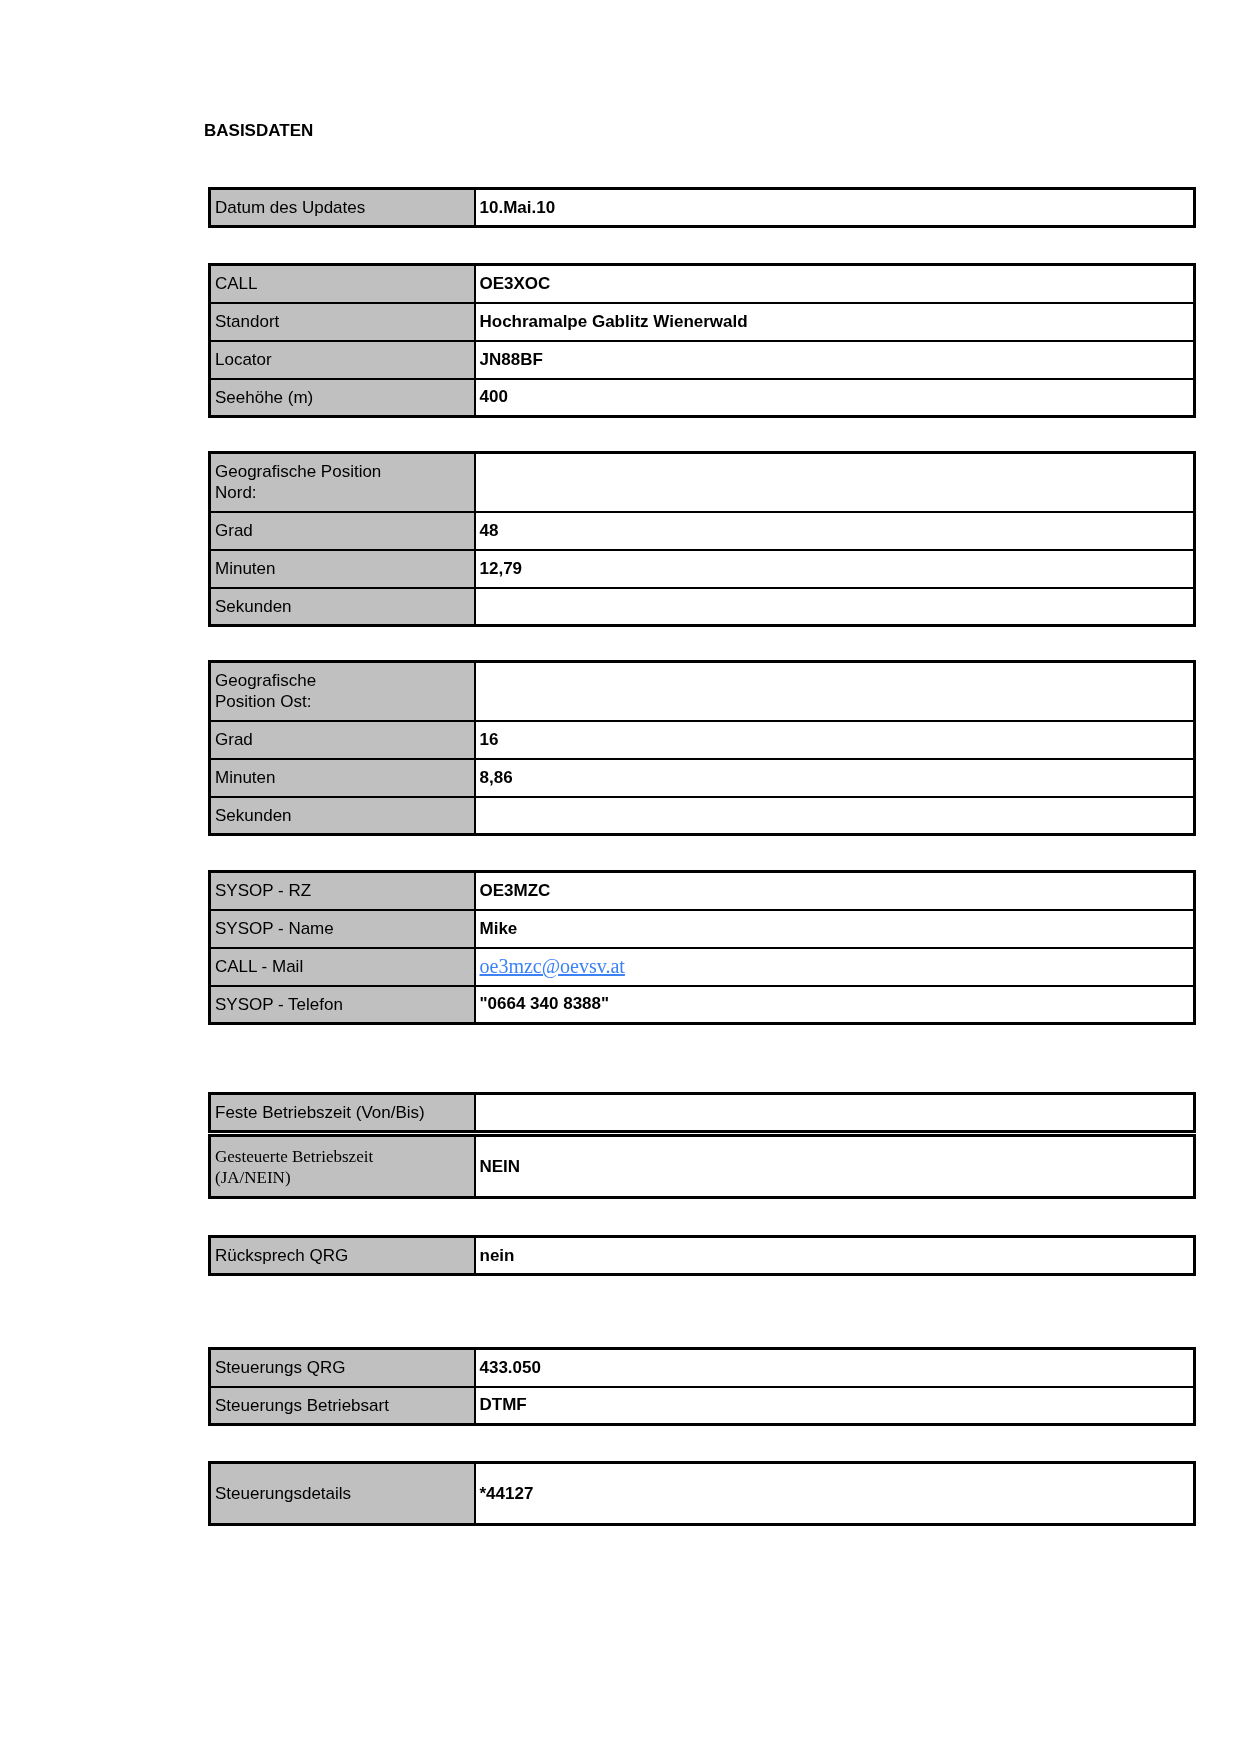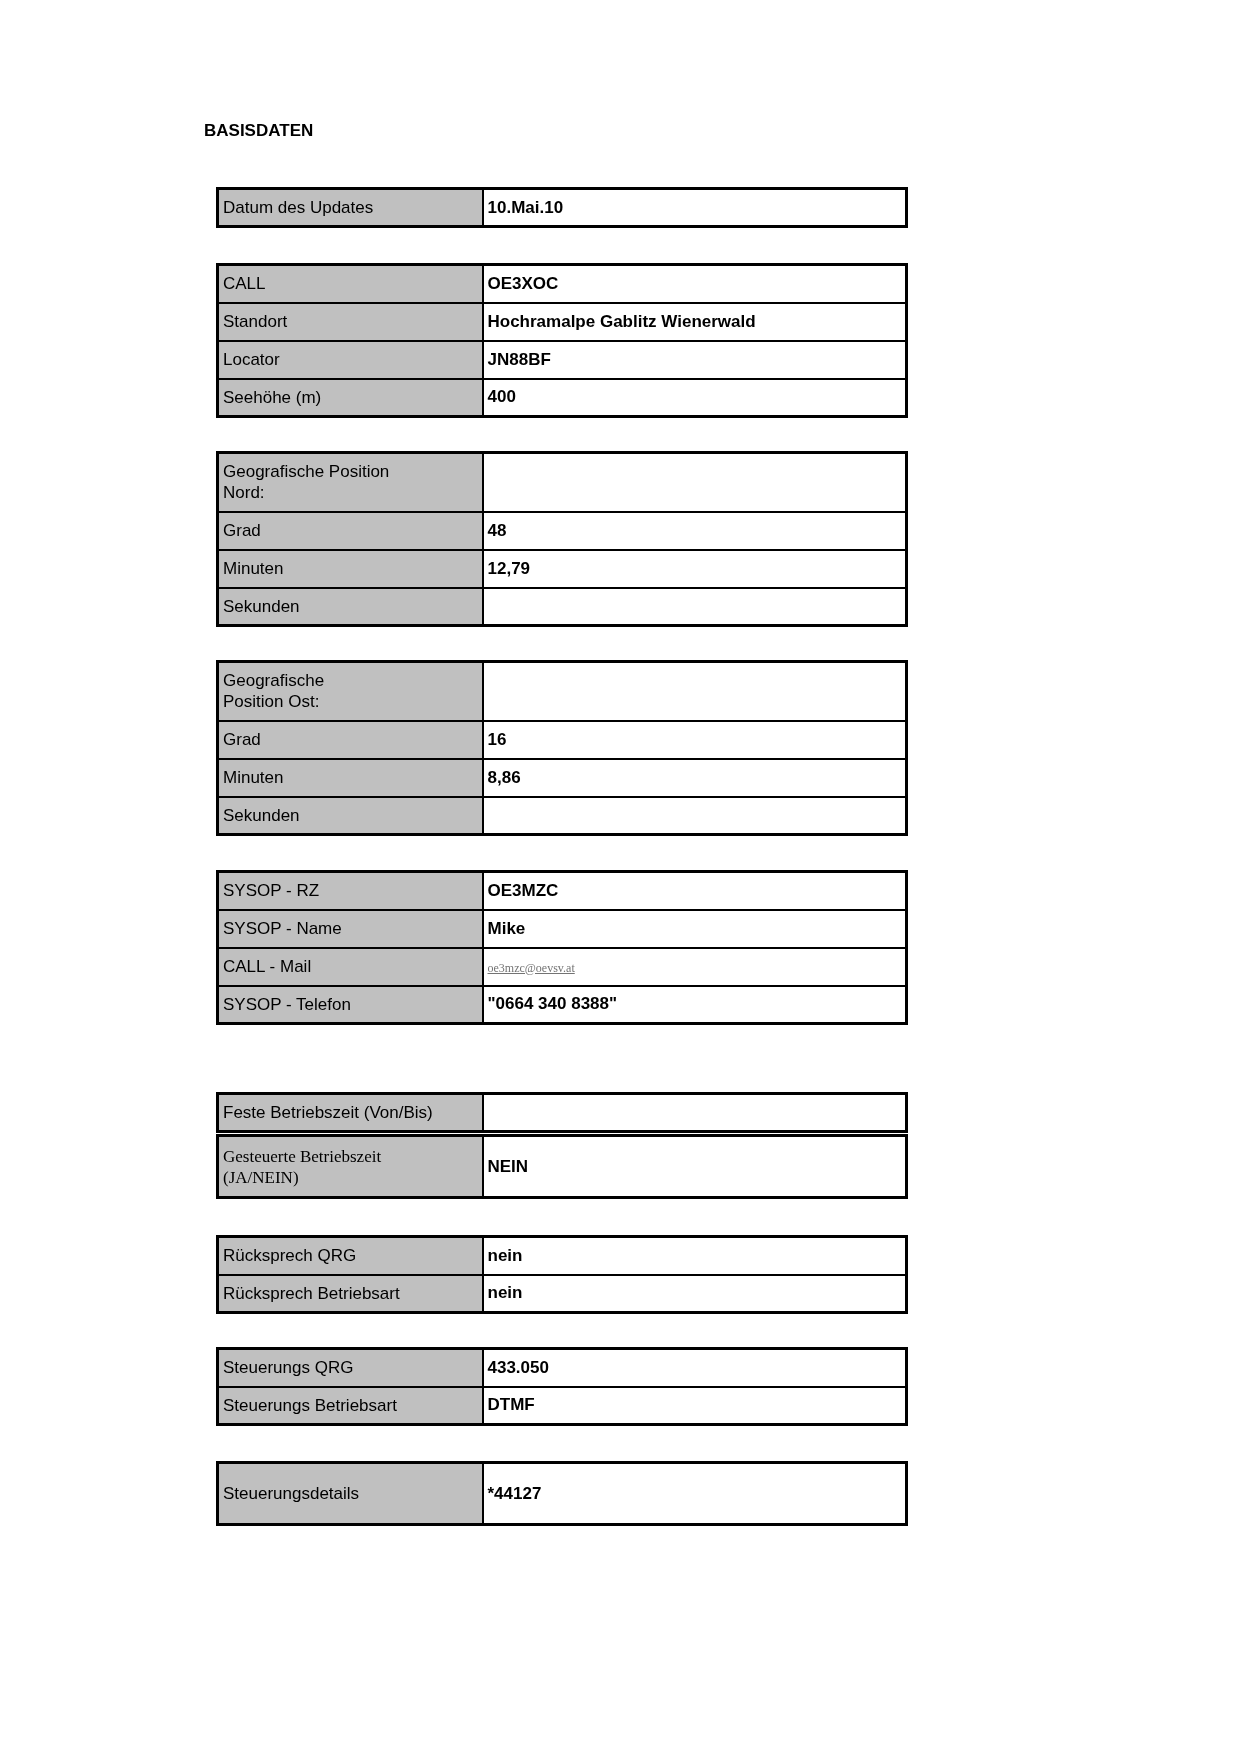--- a/index.html
+++ b/index.html
@@ -1,29 +1,29 @@
 <!DOCTYPE html>
 <html><head>
 <meta charset="utf-8">
 <style>
   html, body { margin: 0; padding: 0; background: #ffffff; }
   body { width: 1239px; height: 1753px; position: relative; overflow: hidden;
          font-family: "Liberation Sans", sans-serif; color: #000; }
   .title { position: absolute; left: 204px; top: 121px; font-size: 17px; font-weight: bold; }
-  table { position: absolute; left: 216px; width: 692px; border-collapse: collapse;
+  table { position: absolute; left: 208px; width: 988px; border-collapse: collapse;
           border: 3px solid #000; table-layout: fixed; }
   td { border: 2px solid #000; padding: 0 4px; font-size: 17px; vertical-align: middle;
        box-sizing: border-box; }
   td.lbl { width: 265px; background: #c0c0c0; font-weight: normal; line-height: 21px; }
   td.val { background: #fff; font-weight: bold; }
   tr { height: 38px; }
   tr.tall { height: 59px; }
   tr.tall2 { height: 62px; }
-  a.mail { color: #737373; text-decoration: underline; font-weight: normal;
-           font-family: "Liberation Serif", serif; font-size: 12px; }
+  a.mail { color: #3b82f6; text-decoration: underline; font-weight: normal;
+           font-family: "Liberation Serif", serif; font-size: 20px; }
 </style>
 </head>
 <body>
 
 <div class="title">BASISDATEN</div>
 
 <table style="top:187px;">
   <tbody>
       <tr>
     <td class="lbl">Datum des Updates</td>
@@ -135,24 +135,20 @@
   </tr>
 </tbody>
   </table>
 
 <table style="top:1235px;">
   <tbody>
       <tr>
     <td class="lbl">Rücksprech QRG</td>
     <td class="val">nein</td>
   </tr>
-  <tr>
-    <td class="lbl">Rücksprech Betriebsart</td>
-    <td class="val">nein</td>
-  </tr>
 </tbody>
   </table>
 
 <table style="top:1347px;">
   <tbody>
       <tr>
     <td class="lbl">Steuerungs QRG</td>
     <td class="val">433.050</td>
   </tr>
   <tr>

